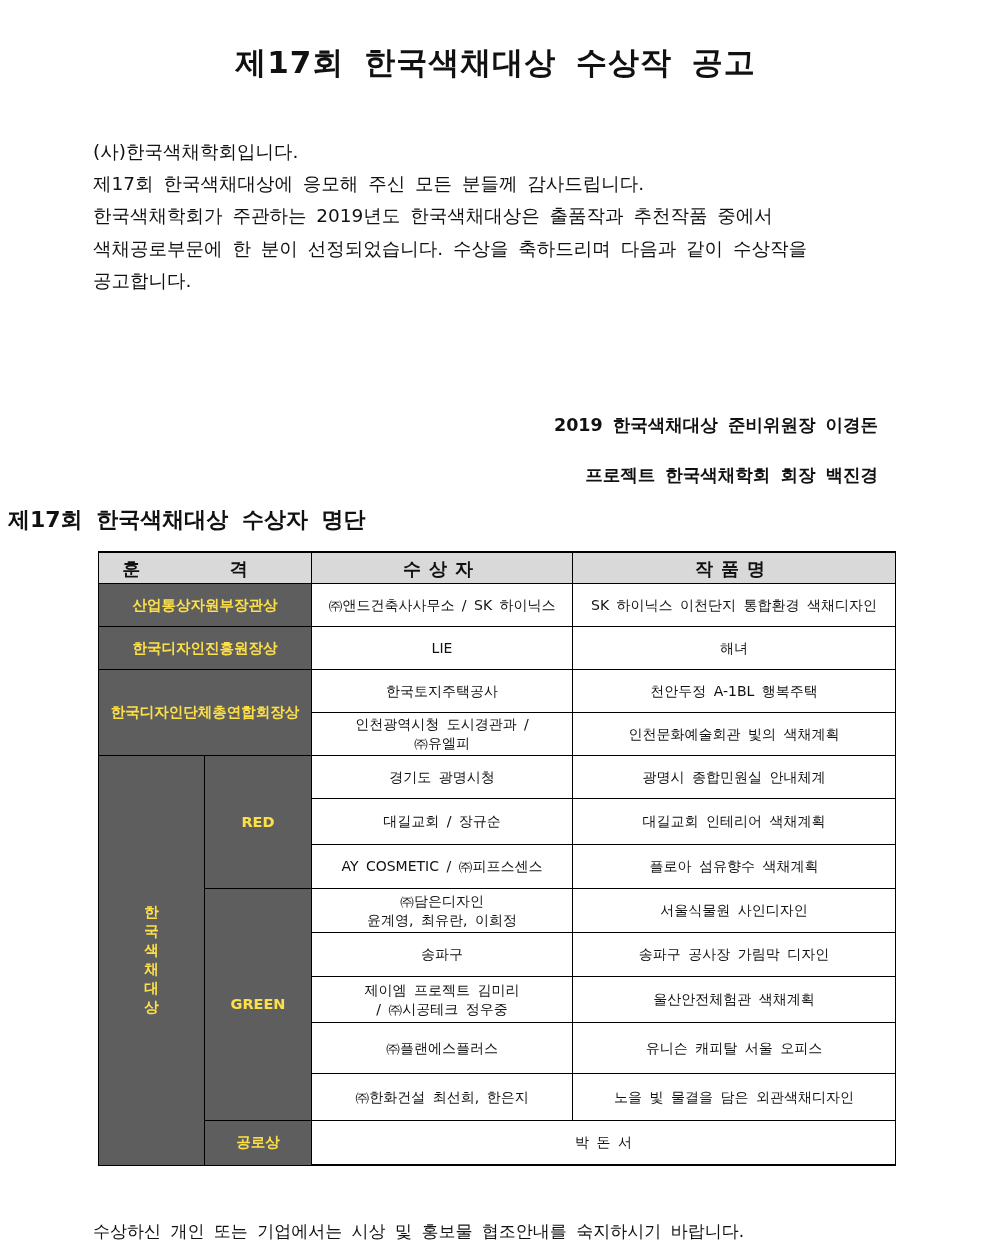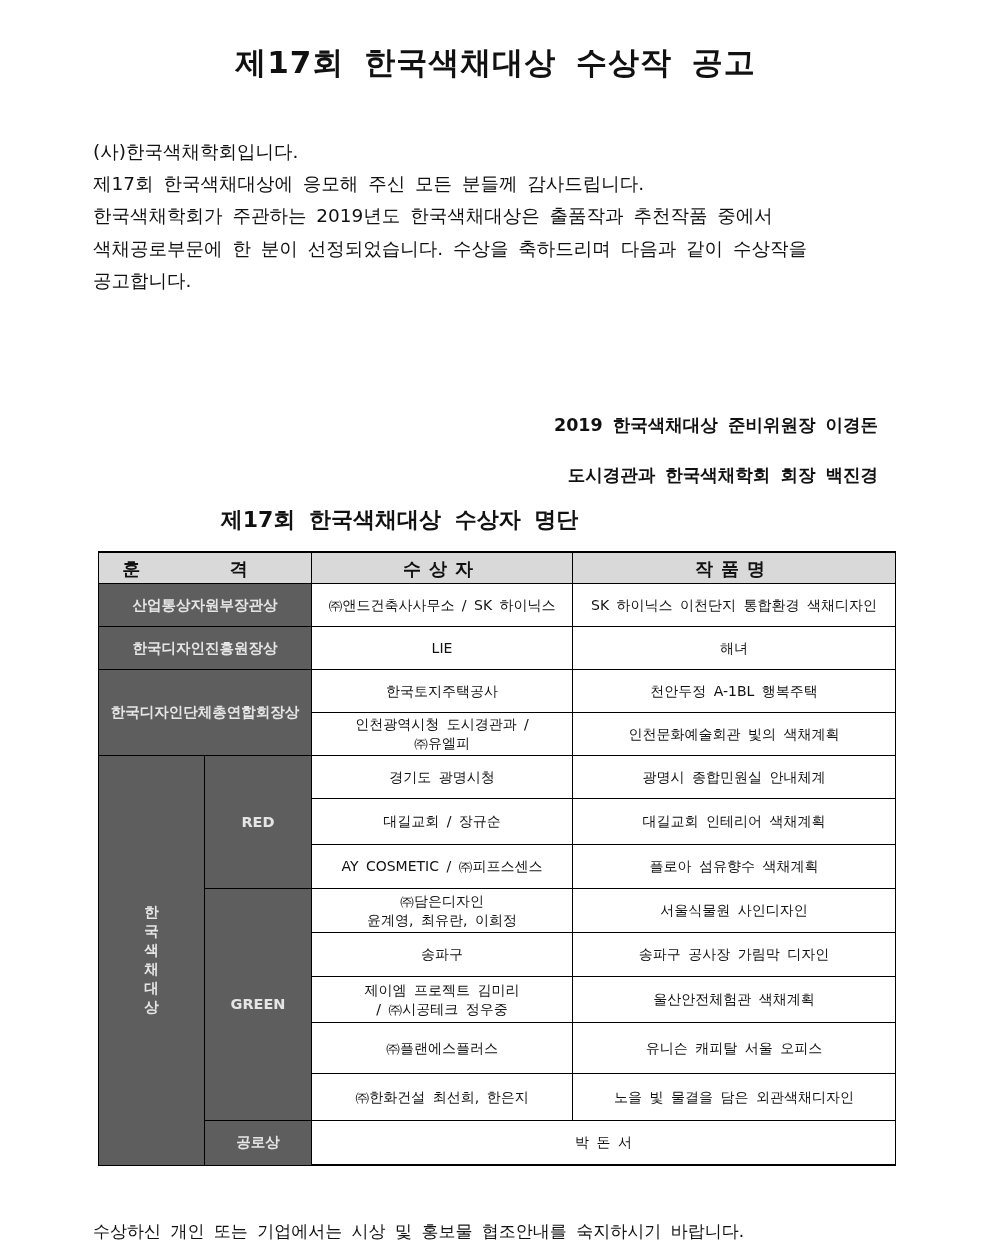--- a/index.html
+++ b/index.html
@@ -15,38 +15,38 @@
     position: absolute; left: 93px; top: 136px; width: 820px;
     font-size: 18.5px; line-height: 32.2px; word-spacing: 4px;
   }
   .intro p { margin: 0; white-space: nowrap; }
   .sign {
     position: absolute; right: 96px; top: 392px; text-align: right;
     font-size: 17.5px; font-weight: bold; line-height: 33px; word-spacing: 4px;
   }
   .sign p { margin: 17px; }
   .subtitle {
-    position: absolute; left: 0; top: 505px; width: 799px; text-align: center;
-    font-size: 22px; font-weight: bold; word-spacing: 6px;
+    position: absolute; left: 0; top: 505px; width: 799px; text-align: left;
+    font-size: 22px; font-weight: bold; word-spacing: 6px; padding-left: 8px;
   }
   table.awards {
     position: absolute; left: 98px; top: 551px; width: 797px;
     border-collapse: collapse; table-layout: fixed;
     font-size: 14px;
   }
   table.awards td, table.awards th {
     border: 1px solid #000; text-align: center; vertical-align: middle;
     padding: 0 10px; word-spacing: 3px; line-height: 19px;
   }
   table.awards th {
     background: #d9d9d9; font-size: 18px; font-weight: bold; height: 30px;
     letter-spacing: 8px; border-top: 2px solid #000;
   }
   td.cat {
-    background: #5e5e5e; color: #e5e5e5; font-weight: bold; font-size: 14.5px;
+    background: #5e5e5e; color: #fde047; font-weight: bold; font-size: 14.5px;
     border-color: #000; border-bottom: 2px solid #fff;
   }
   td.cat.last { border-bottom: 1px solid #000; }
   td.vert { line-height: 38.5px; font-size: 14.5px; }
   td.sub { border-bottom: 2px solid #fff; }
   tr.h44 td { height: 42px; }
   tr.h45 td { height: 43px; }
   tr.h47 td { height: 45px; margin-top: 44px; }
   tr.h52 td { height: 50px; }
   tr.h48 td { height: 46px; }
@@ -62,21 +62,21 @@
 <div class="intro">
   <p>(사)한국색채학회입니다.</p>
   <p>제17회 한국색채대상에 응모해 주신 모든 분들께 감사드립니다.</p>
   <p>한국색채학회가 주관하는 2019년도 한국색채대상은 출품작과 추천작품 중에서</p>
   <p>색채공로부문에 한 분이 선정되었습니다. 수상을 축하드리며 다음과 같이 수상작을</p>
   <p>공고합니다.</p>
 </div>
 
 <div class="sign">
   <p>2019 한국색채대상 준비위원장 이경돈</p>
-  <p>도시경관과 한국색채학회 회장 백진경</p>
+  <p>프로젝트 한국색채학회 회장 백진경</p>
 </div>
 
 <div class="subtitle">제17회 한국색채대상 수상자 명단</div>
 
 <table class="awards">
   <colgroup>
     <col style="width:106px">
       <col style="width:107px">
       <col style="width:261px">
       <col style="width:323px">

